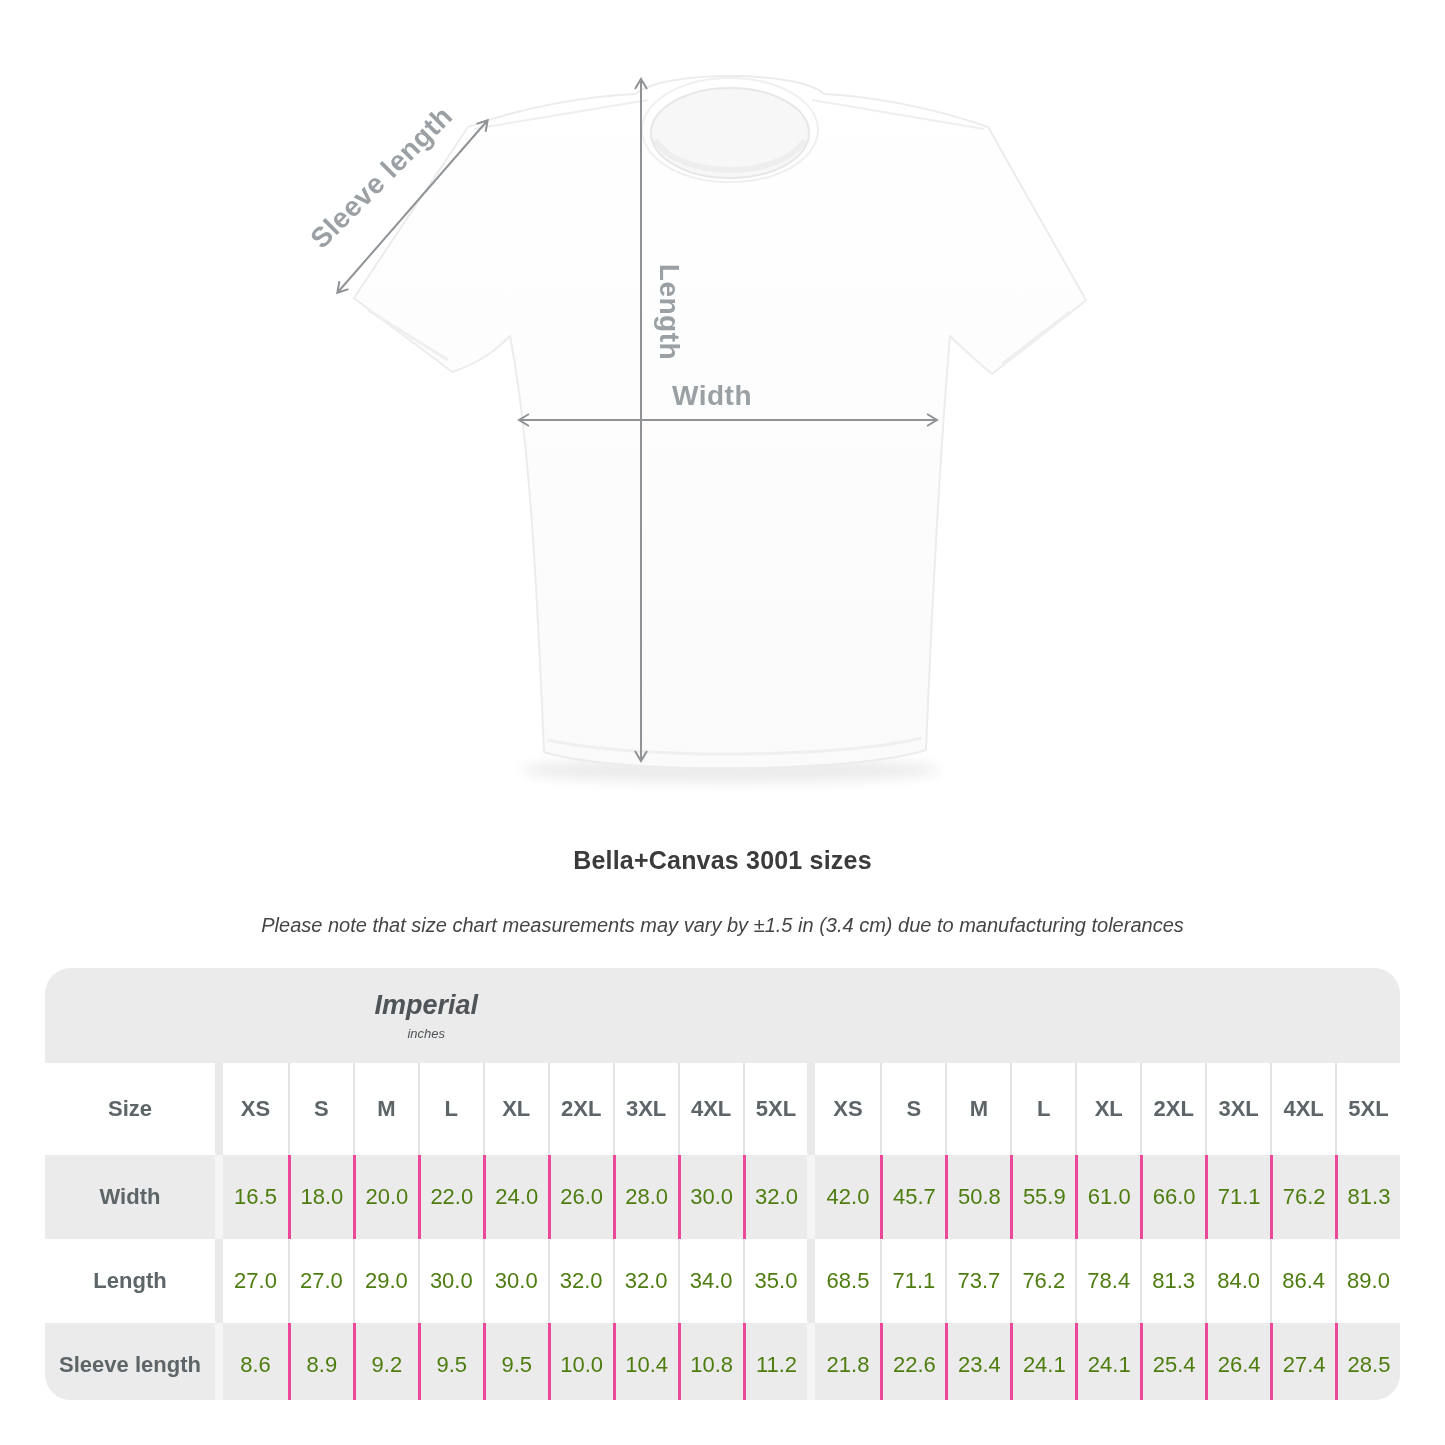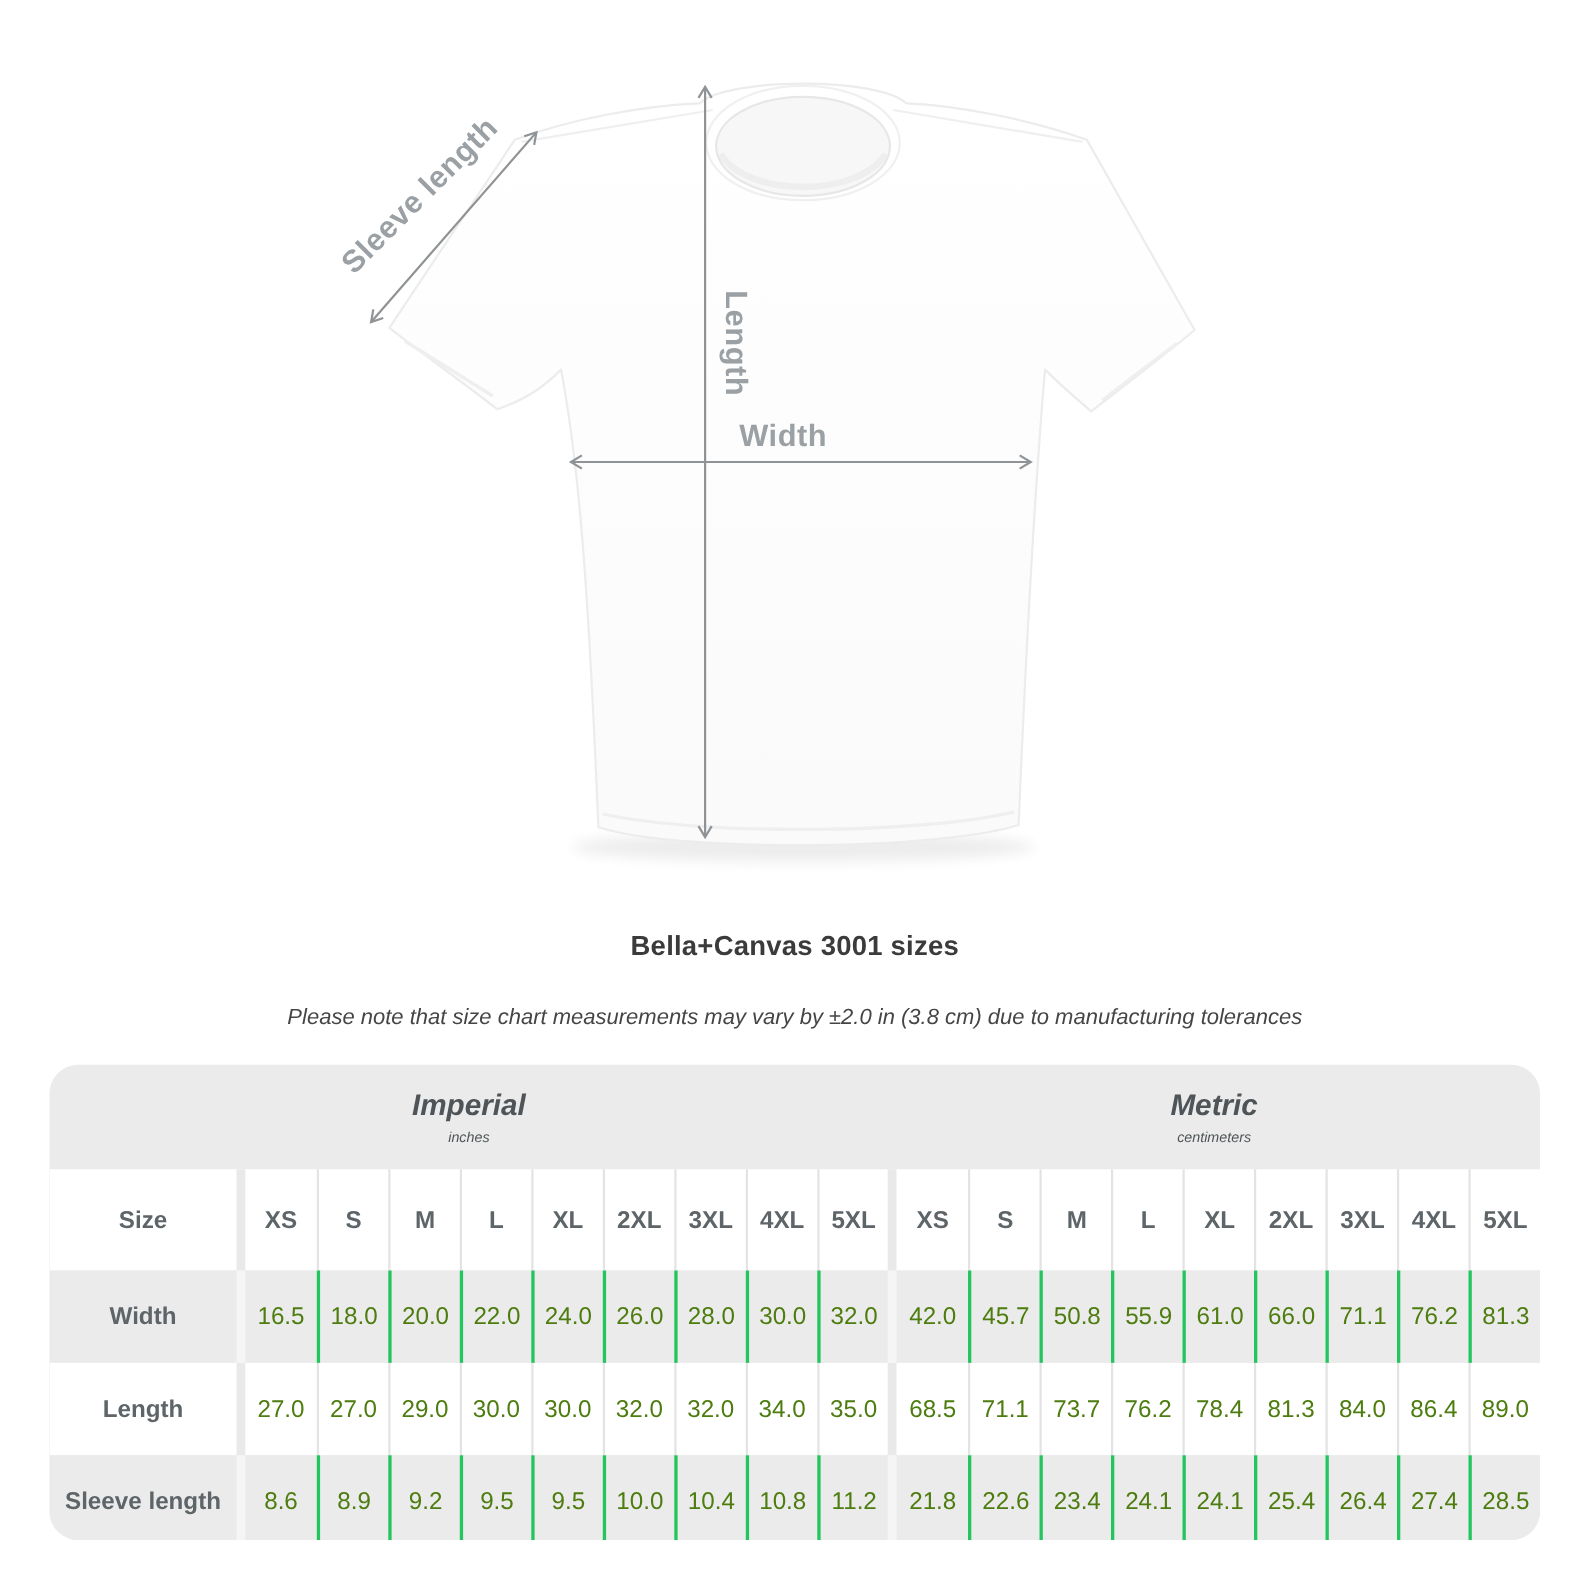--- a/index.html
+++ b/index.html
@@ -32,21 +32,21 @@
   .unit-sub{font-size:13px;font-style:italic;color:#4e5457;}
   .trow{height:92px;}
   .trow.data-row{height:84px;}
   .row-white{background:#ffffff;}
   .row-gray{background:#ebebeb;}
   .cell{display:flex;align-items:center;justify-content:center;font-size:22px;}
   .head-cell{font-weight:bold;color:#5e6569;}
   .label-cell{font-weight:bold;color:#5e6569;}
   .val-cell{color:#4d7c0f;}
   .row-white .cell.b{border-left:2px solid #e3e3e3;}
-  .row-gray  .cell.b{border-left:3px solid #22c55e;}
+  .row-gray  .cell.b{border-left:3px solid #ec4899;}
   .row-white .spacer{background:#e9e9e9;}
   .row-gray  .spacer{background:#f5f5f5;}
   .fig-label{font-weight:bold;fill:#9aa0a3;font-size:28px;letter-spacing:.5px;}
 </style>
 </head>
 <body>
 
 <div class="figure">
   <svg width="1445" height="820" viewBox="0 0 1445 820">
     <defs>
@@ -92,32 +92,28 @@
     <line x1="520" y1="420" x2="936" y2="420" stroke="#8f9396" stroke-width="2" marker-start="url(#arrow)" marker-end="url(#arrow)"></line>
     <line x1="338" y1="292" x2="487" y2="121" stroke="#8f9396" stroke-width="2" marker-start="url(#arrow)" marker-end="url(#arrow)"></line>
 
     <text class="fig-label" transform="translate(388,184) rotate(-45)" text-anchor="middle">Sleeve length</text>
     <text class="fig-label" transform="translate(660,312) rotate(90)" text-anchor="middle">Length</text>
     <text class="fig-label" x="712" y="405" text-anchor="middle">Width</text>
   </svg>
 </div>
 
 <div class="page-title">Bella+Canvas 3001 sizes</div>
-<div class="page-subtitle">Please note that size chart measurements may vary by ±2.0 in (3.8 cm) due to manufacturing tolerances</div>
+<div class="page-subtitle">Please note that size chart measurements may vary by ±1.5 in (3.4 cm) due to manufacturing tolerances</div>
 
 <div class="card">
 
   <div class="units-band">
     <div class="unit-block imperial">
       <div class="unit-title">Imperial</div>
       <div class="unit-sub">inches</div>
-    </div>
-    <div class="unit-block metric">
-      <div class="unit-title">Metric</div>
-      <div class="unit-sub">centimeters</div>
     </div>
   </div>
 
   <div class="trow row-white" id="size-header-row">
       <div class="cell head-cell">Size</div>
       <div class="cell spacer"></div>
       <div class="cell head-cell">XS</div>
       <div class="cell head-cell b">S</div>
       <div class="cell head-cell b">M</div>
       <div class="cell head-cell b">L</div>

